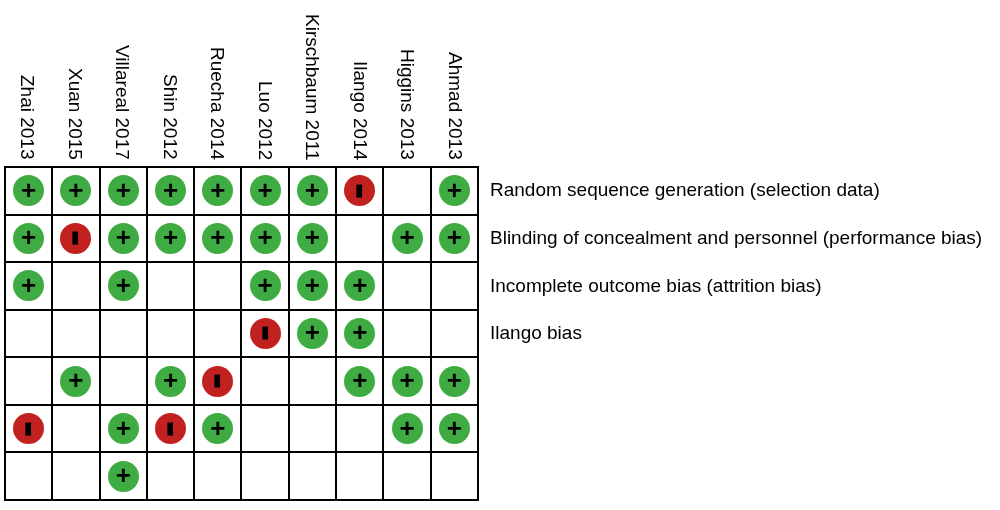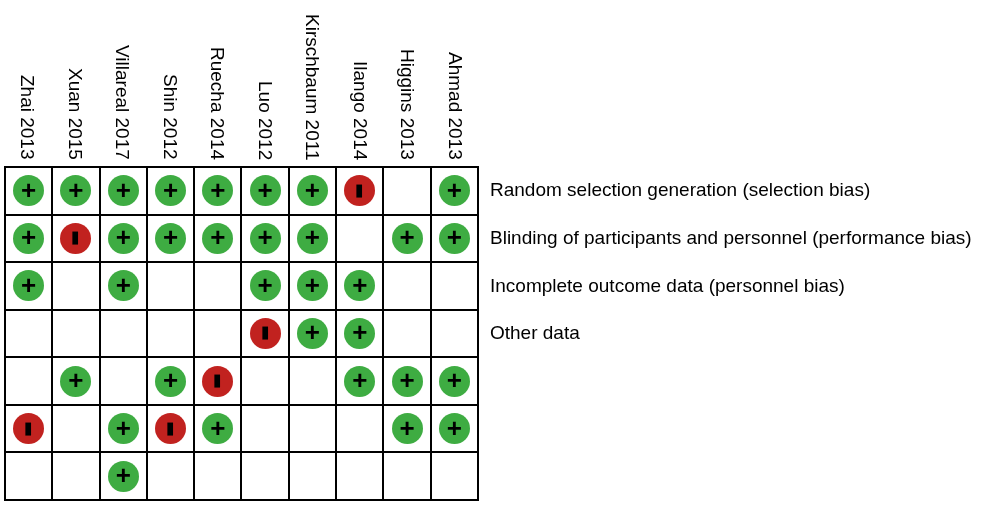--- a/index.html
+++ b/index.html
@@ -287,18 +287,18 @@
       </div>
       <div class="cell"></div>
       <div class="cell"></div>
       <div class="cell"></div>
       <div class="cell"></div>
       <div class="cell"></div>
       <div class="cell"></div>
       <div class="cell"></div>
     </div>
   <div class="labels" id="labels">
-      <div class="label">Random selection generation (selection bias)</div>
-      <div class="label">Blinding of participants and personnel (performance bias)</div>
-      <div class="label">Incomplete outcome data (personnel bias)</div>
-      <div class="label">Other data</div>
+      <div class="label">Random sequence generation (selection data)</div>
+      <div class="label">Blinding of concealment and personnel (performance bias)</div>
+      <div class="label">Incomplete outcome bias (attrition bias)</div>
+      <div class="label">Ilango bias</div>
     </div>
 </div>
 
 </body></html>

